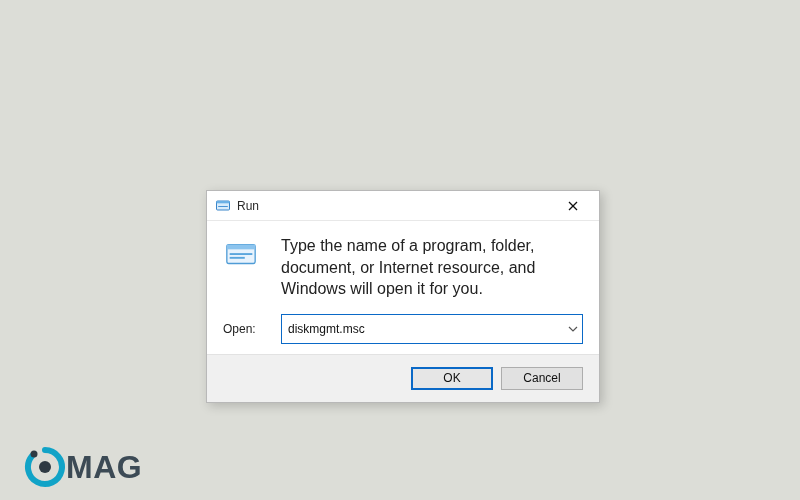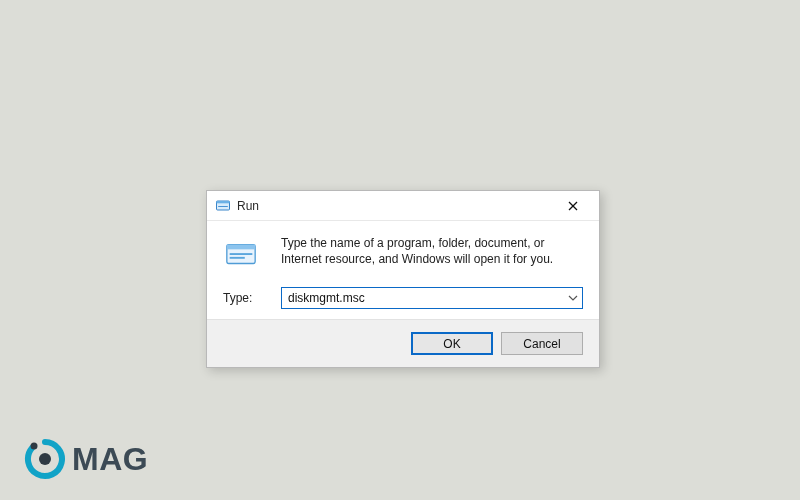--- a/index.html
+++ b/index.html
@@ -55,33 +55,33 @@
       align-items: start;
     }
     .big-run-icon {
       width: 36px; height: 36px;
       display: flex; align-items: center; justify-content: center;
       margin-top: 2px;
     }
     .desc {
       color: #222;
       line-height: 1.35;
-      font-size: 12px;
+      font-size: 16px;
       padding-right: 4px;
     }
     .open-label {
       align-self: center;
       color: #222;
     }
     .open-input-wrap {
       position: relative;
     }
     .open-input {
       width: 100%;
-      height: 22px;
+      height: 30px;
       border: 1px solid #0a69c7;
       padding: 2px 22px 2px 6px;
       font-family: inherit;
       font-size: 12px;
       color: #111;
       outline: none;
       background: #fff;
     }
     .combo-chevron {
       position: absolute;
@@ -110,24 +110,23 @@
       cursor: pointer;
       padding: 0 0;
     }
     .btn.default {
       border: 2px solid #0a69c7;
       background: #e6e6e6;
     }
     .watermark {
       position: absolute;
       left: 24px;
-      bottom: 20px;
+      bottom: 12px;
       display: flex;
       align-items: center;
-      gap: 6px;
       color: #3c4a55;
     }
     .watermark-text {
       font-size: 32px;
       font-weight: 700;
       letter-spacing: 0.5px;
       color: #3c4a55;
     }
     .watermark svg { display: block; }
   </style>
@@ -156,21 +155,21 @@
     <div class="big-run-icon">
       <svg viewBox="0 0 36 36" width="34" height="34">
         <rect x="3" y="7" width="30" height="20" rx="2" fill="#e8f3fd" stroke="#4f9cd6" stroke-width="1.4"></rect>
         <rect x="3" y="7" width="30" height="5" fill="#8cc4ee"></rect>
         <rect x="6" y="16" width="24" height="2" fill="#5ba6dd"></rect>
         <rect x="6" y="20" width="16" height="2" fill="#5ba6dd"></rect>
       </svg>
     </div>
     <div class="desc">Type the name of a program, folder, document, or Internet resource, and Windows will open it for you.</div>
 
-    <div class="open-label">Type:</div>
+    <div class="open-label">Open:</div>
     <div class="open-input-wrap">
       <input class="open-input" type="text" value="diskmgmt.msc" style="">
       <svg class="combo-chevron" viewBox="0 0 10 10">
         <polyline points="1,3 5,7 9,3" fill="none" stroke="currentColor" stroke-width="1.2"></polyline>
       </svg>
     </div>
   </div>
 
   <div class="button-row">
     <button class="btn default">OK</button>

